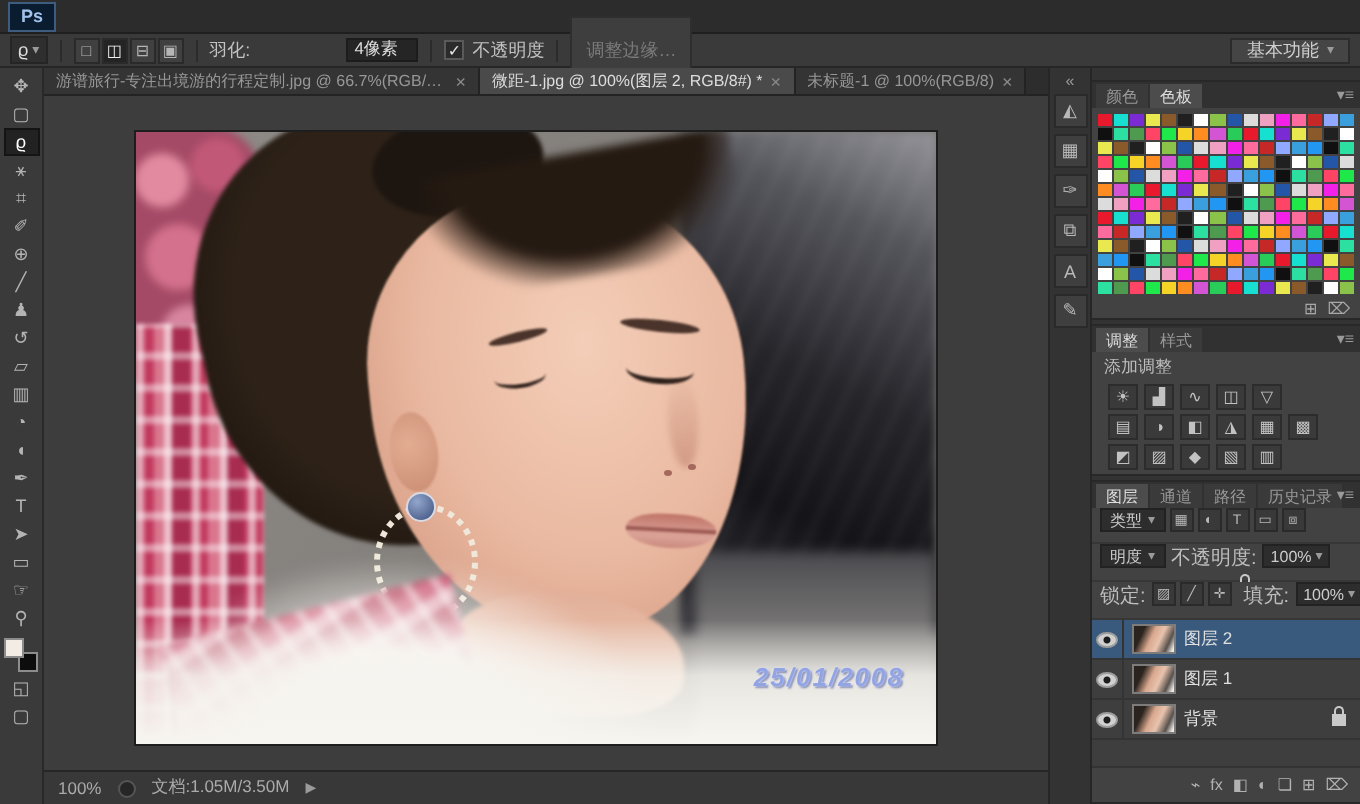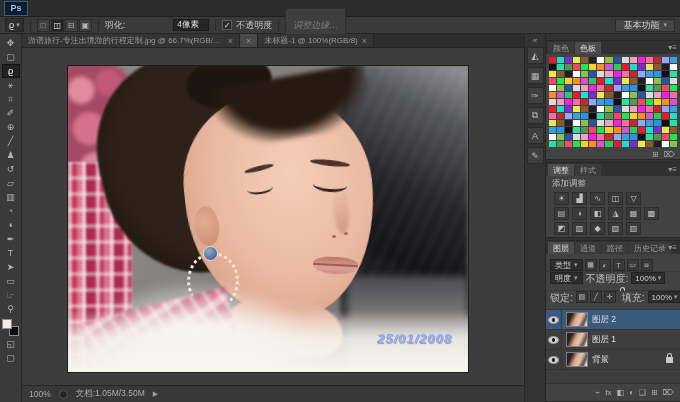--- a/index.html
+++ b/index.html
@@ -24,21 +24,21 @@
   .modebtn{width:13px;height:13px;background:#404040;border:1px solid #2a2a2a;box-sizing:border-box;
            display:flex;align-items:center;justify-content:center;font-size:8px;color:#b5b5b5;}
   .modebtn.pressed{background:#242424;color:#efefef;}
   .opt-sep{width:1px;height:11px;background:#2b2b2b;margin:0 2px;}
   .opt-label{color:#c2c2c2;white-space:nowrap;}
   .opt-input{width:36px;height:12px;background:#252525;border:1px solid #1c1c1c;color:#ddd;
              font-size:8.5px;padding:0 3px;font-family:inherit;box-sizing:border-box;margin-left:44px;}
   .opt-check{width:10px;height:10px;background:#2b2b2b;border:1px solid #5a5a5a;color:#e6e6e6;
              font-size:8px;line-height:9px;text-align:center;box-sizing:border-box;}
   .opt-btn{height:13px;background:#3e3e3e;border:1px solid #2e2e2e;color:#7a7a7a;
-           display:flex;align-items:center;padding:16px 7px;box-sizing:border-box;white-space:nowrap;font-style:italic;}
+           display:flex;align-items:center;padding:16px 7px;box-sizing:border-box;white-space:nowrap;}
   .workspace{margin-left:auto;height:13px;background:#454545;border:1px solid #2b2b2b;
              display:flex;align-items:center;gap:4px;padding:0 7px;color:#cfcfcf;box-sizing:border-box;}
 
   
   .main{display:flex;height:368px;}
 
   
   .toolbarcol{width:22px;background:#3a3a3a;border-right:1px solid #292929;box-sizing:border-box;
               display:flex;flex-direction:column;align-items:center;padding-top:2px;}
   .toolstack{display:flex;flex-direction:column;align-items:center;}
@@ -161,21 +161,21 @@
 
   .adjpanel{height:76px;flex:none;}
   .adjlabel{font-size:8.5px;color:#bdbdbd;padding:2px 6px 1px 6px;}
   .adjrow{display:flex;gap:3px;padding:1px 0 1px 8px;}
   .adjicon{width:15px;height:13px;background:#3a3a3a;border:1px solid #2c2c2c;box-sizing:border-box;
            color:#c2c2c2;font-size:8px;display:flex;align-items:center;justify-content:center;}
 
   .layerspanel{flex:1;margin-bottom:0;}
   .lrow{height:18px;display:flex;align-items:flex-start;gap:3px;padding:0 4px;flex:none;
         border-bottom:1px solid #373737;}
-  .lfilter{height:17px;display:flex;align-items:flex-end;gap:2px;padding:0 4px;flex:none;
+  .lfilter{height:17px;display:flex;align-items:flex-start;gap:2px;padding:0 4px;flex:none;
            border-bottom:1px solid #373737;}
   .lselect{background:#2d2d2d;border:1px solid #222;height:12px;display:flex;align-items:center;
            gap:3px;padding:0 4px;font-size:8px;color:#ccc;box-sizing:border-box;}
   .lficons{display:flex;gap:2px;}
   .lficon{width:12px;height:12px;background:#393939;border:1px solid #2a2a2a;box-sizing:border-box;
           color:#b8b8b8;font-size:7px;display:flex;align-items:center;justify-content:center;}
   .llabel{font-size:10px;color:#bdbdbd;white-space:nowrap;}
   .vchip{background:#2d2d2d;border:1px solid #222;height:12px;display:flex;align-items:center;
          gap:2px;padding:0 3px;font-size:8px;color:#ccc;box-sizing:border-box;}
   .layerslist{flex:1;background:#3e3e3e;}
@@ -266,20 +266,21 @@
         </div>
     </div>
 
     <div class="docarea">
       <div class="tabstrip">
           <div class="doctab">
             <span class="tabtitle">游谱旅行-专注出境游的行程定制.jpg @ 66.7%(RGB/8#) *</span>
             <span class="tabclose">×</span>
           </div>
           <div class="doctab active">
+            <span class="tabtitle">微距-1.jpg @ 100%(图层 2, RGB/8#) *</span>
             <span class="tabclose">×</span>
           </div>
           <div class="doctab">
             <span class="tabtitle">未标题-1 @ 100%(RGB/8)</span>
             <span class="tabclose">×</span>
           </div>
         </div>
 
       <div class="canvas">
         <div class="photo">

